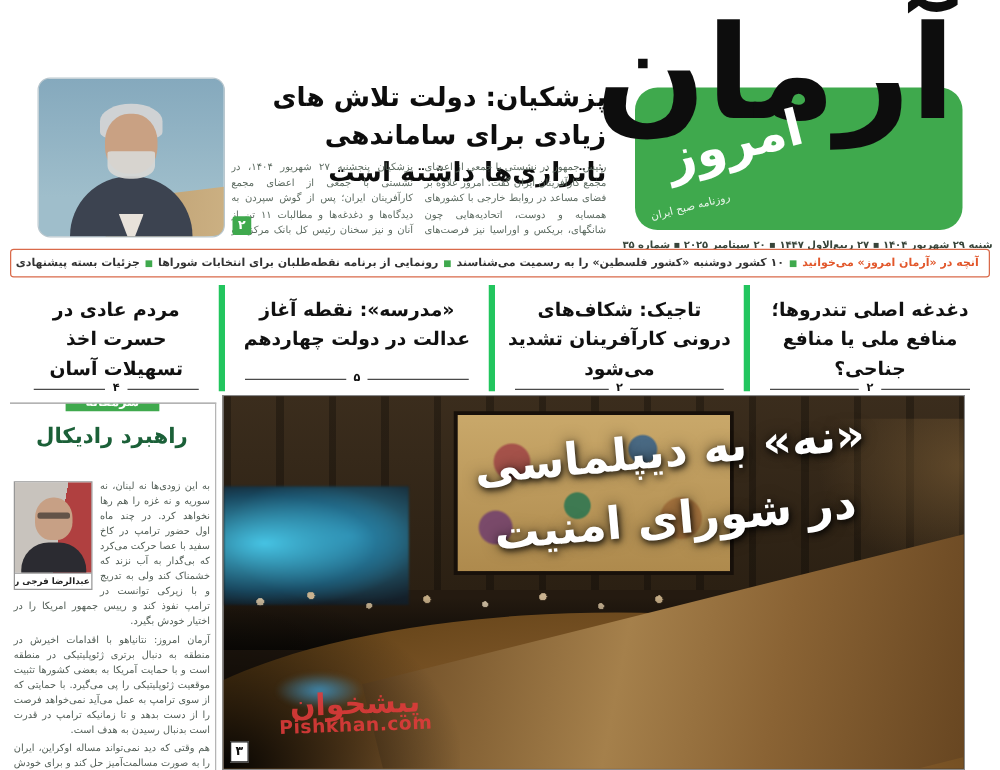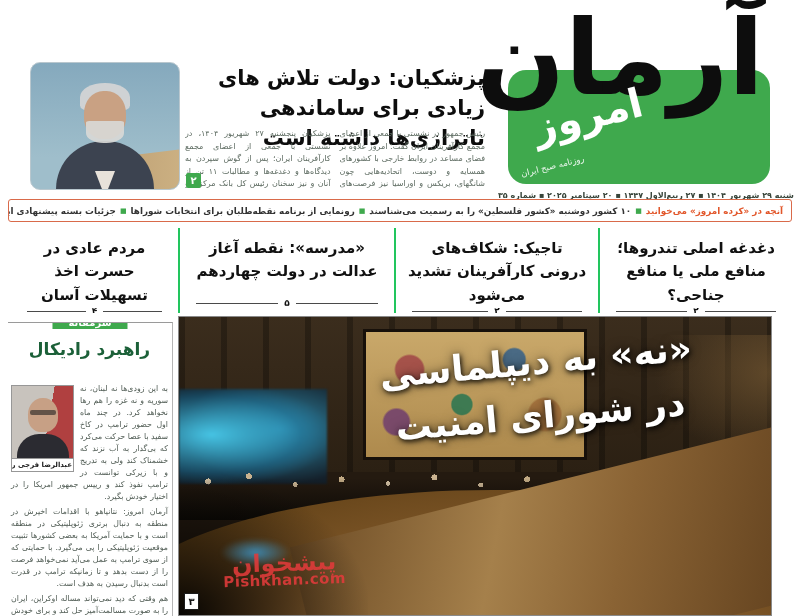--- a/index.html
+++ b/index.html
@@ -55,21 +55,21 @@
             direction:rtl; padding:0 8px; font-size:8.8px; white-space:nowrap;
             overflow:hidden; }
   .ticker-label { color:#e2572b; font-weight:bold; }
   .tick-bullet { color:#3fa94d; font-size:7px; margin:0 4px; }
   .tick-item { color:#333; font-weight:bold; }
 
   
   .hrow { position:absolute; left:8px; top:228px; width:784px; height:85px;
           display:flex; direction:rtl; }
   .hcol { display:flex; flex-direction:column; padding-top:9px; overflow:hidden; }
-  .hcol + .hcol { border-right:2px solid #22c55e; }
+  .hcol + .hcol { border-right:5px solid #22c55e; }
   .hcol-a { width:192px; } .hcol-b { width:204px; } .hcol-c { width:216px; } .hcol-d { width:169px; }
   .htitle { direction:rtl; text-align:center; font-size:15px; font-weight:bold;
             color:#111; line-height:1.55; padding:0 10px; letter-spacing:-.3px; }
   .hrule { margin-top:auto; margin-bottom:5px; display:flex; align-items:center;
            gap:6px; padding:0 16px; }
   .hrule .ln { flex:1; height:1px; background:#4a4a4a; }
   .hrule .num { font-size:9px; font-weight:bold; color:#111; line-height:1; }
 
   
   .editorial { position:absolute; left:8px; top:322px; width:165px; height:294px;
@@ -179,21 +179,21 @@
     <div class="lp-beard"></div>
   </div>
   <div class="lead-headline">پزشکیان: دولت تلاش های زیادی برای ساماندهی ناترازی‌ها داشته است</div>
   <div class="lead-body">
     <div class="lead-col">رئیس جمهور در نشستی با جمعی از اعضای مجمع کارآفرینان ایران گفت: امروز علاوه بر فضای مساعد در روابط خارجی با کشورهای همسایه و دوست، اتحادیه‌هایی چون شانگهای، بریکس و اوراسیا نیز فرصت‌های بسیار خوبی برای همکاری شما با طرف‌های خارجی فراهم کرده است. مسعود</div>
     <div class="lead-col">پزشکیان پنجشنبه ۲۷ شهریور ۱۴۰۴، در نشستی با جمعی از اعضای مجمع کارآفرینان ایران؛ پس از گوش سپردن به دیدگاه‌ها و دغدغه‌ها و مطالبات ۱۱ تن از آنان و نیز سخنان رئیس کل بانک مرکزی و وزیران جهاد کشاورزی و امور اقتصادی و دارایی، درباره برخی مطالب ارائه شده ...</div>
   </div>
   <div class="lead-page">۲</div>
 
   <div class="ticker">
-    <span class="ticker-label">آنچه در «کرده امروز» می‌خوانید</span>
+    <span class="ticker-label">آنچه در «آرمان امروز» می‌خوانید</span>
     <span class="tick-bullet">■</span>
     <span class="tick-item">۱۰ کشور دوشنبه «کشور فلسطین» را به رسمیت می‌شناسند</span>
     <span class="tick-bullet">■</span>
     <span class="tick-item">رونمایی از برنامه نقطه‌طلبان برای انتخابات شوراها</span>
     <span class="tick-bullet">■</span>
     <span class="tick-item">جزئیات بسته پیشنهادی ایران به اروپا</span>
 
   </div>
 
   <div class="hrow">

